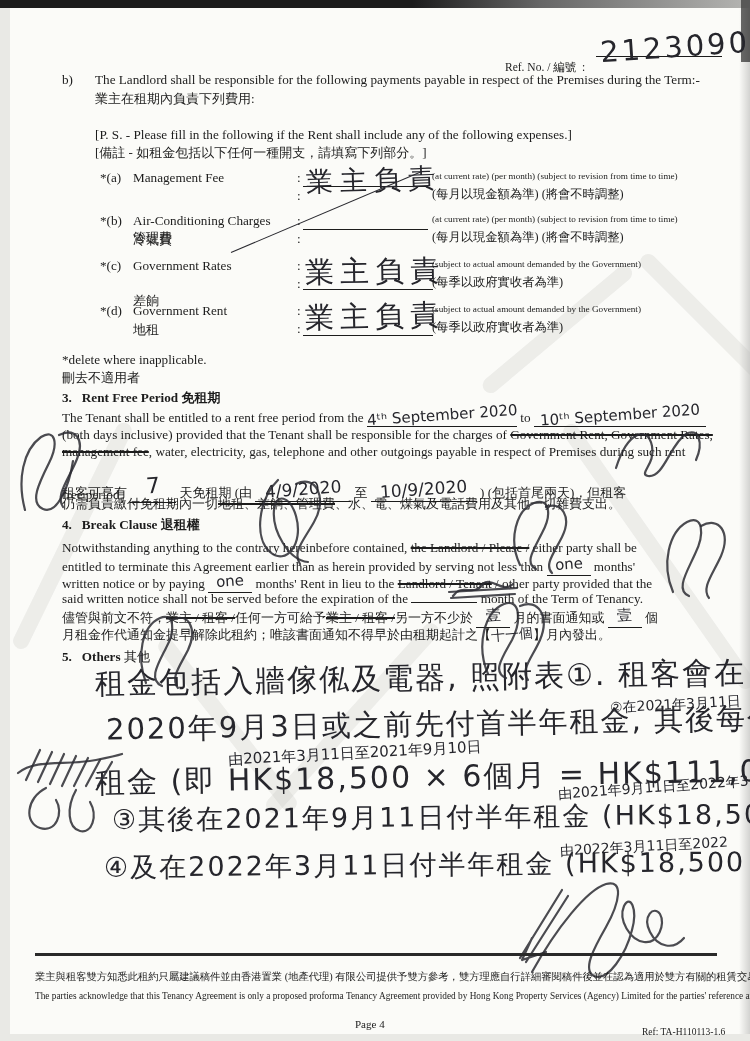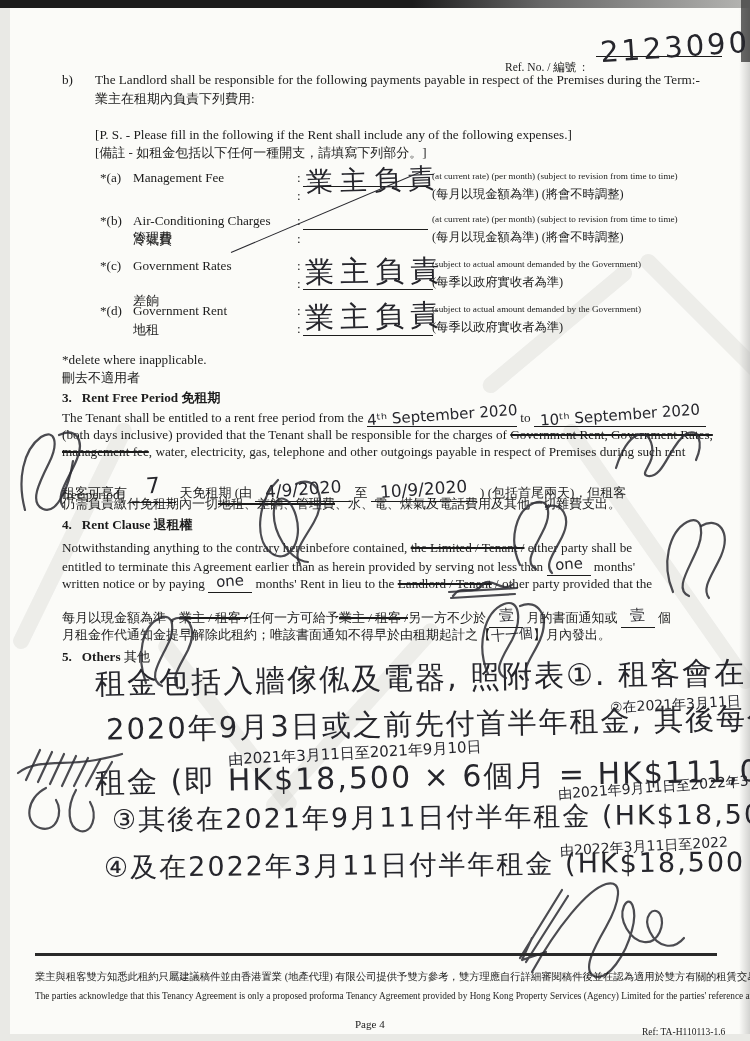--- a/index.html
+++ b/index.html
@@ -127,42 +127,47 @@
     <span>至</span>
     <span class="blank" style="width:106px;"><span class="hw hw-fill" style="font-size:17px;">10/9/2020</span></span>
     <span>) (包括首尾兩天)，但租客</span>
   </div>
   <div class="abs zh" style="left:62px;top:495px;">
     <span>仍需負責繳付免租期內一切</span><span class="strike">地租、差餉、管理費</span><span>、水、電、煤氣及電話費用及其他一切雜費支出。</span>
   </div>
 
   <div class="abs en b" style="left:62px;top:516px;">
     <span>4.</span>&nbsp;&nbsp;
-    <span>Rent Clause</span>
+    <span>Break Clause</span>
     <span class="zh">退租權</span>
   </div>
   <div class="abs en" style="left:62px;top:540px;">
     <span>Notwithstanding anything to the contrary hereinbefore contained,</span>
-    <span class="strike">the Limited / Tenant /</span>
+    <span class="strike">the Landlord / Please /</span>
     <span>either party shall be</span>
   </div>
   <div class="abs en" style="left:62px;top:557px;">
     <span>entitled to terminate this Agreement earlier than as herein provided by serving not less than</span>
     <span class="blank" style="width:44px;"><span class="hw hw-fill" style="font-size:15px;">one</span></span>
     <span>months'</span>
   </div>
   <div class="abs en" style="left:62px;top:574px;">
     <span>written notice or by paying</span>
     <span class="blank" style="width:44px;"><span class="hw hw-fill" style="font-size:15px;">one</span></span>
     <span>months' Rent in lieu to the</span>
     <span class="strike">Landlord / Tenant</span>
     <span>/ other party provided that the</span>
   </div>
+  <div class="abs en" style="left:62px;top:591px;">
+    <span>said written notice shall not be served before the expiration of the</span>
+    <span class="blank" style="width:66px;"></span>
+    <span>month of the Term of Tenancy.</span>
+  </div>
   <div class="abs zh" style="left:62px;top:608px;">
-    <span>每月以現金額為準，</span><span class="strike">業主 / 租客 /</span><span>任何一方可給予</span><span class="strike">業主 / 租客 /</span><span>另一方不少於</span>
+    <span>儘管與前文不符，</span><span class="strike">業主 / 租客 /</span><span>任何一方可給予</span><span class="strike">業主 / 租客 /</span><span>另一方不少於</span>
     <span class="blank" style="width:34px;"><span class="hw hw-fill" style="font-size:15px;">壹</span></span>
     <span>月的書面通知或</span>
     <span class="blank" style="width:34px;"><span class="hw hw-fill" style="font-size:15px;">壹</span></span>
     <span>個</span>
   </div>
   <div class="abs zh" style="left:62px;top:626px;">
     <span>月租金作代通知金提早解除此租約；唯該書面通知不得早於由租期起計之【</span><span class="hw" style="font-size:14px;display:inline-block;transform:rotate(-5deg);">十一個</span><span>】月內發出。</span>
   </div>
 
   <div class="abs en b" style="left:62px;top:648px;">

